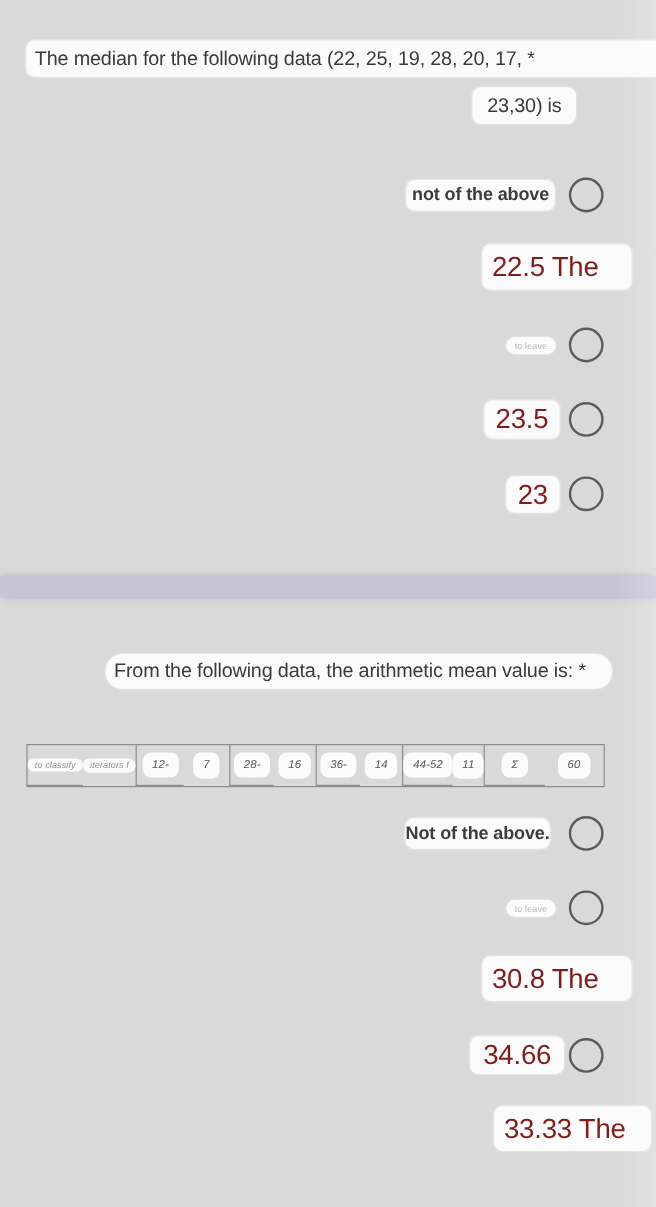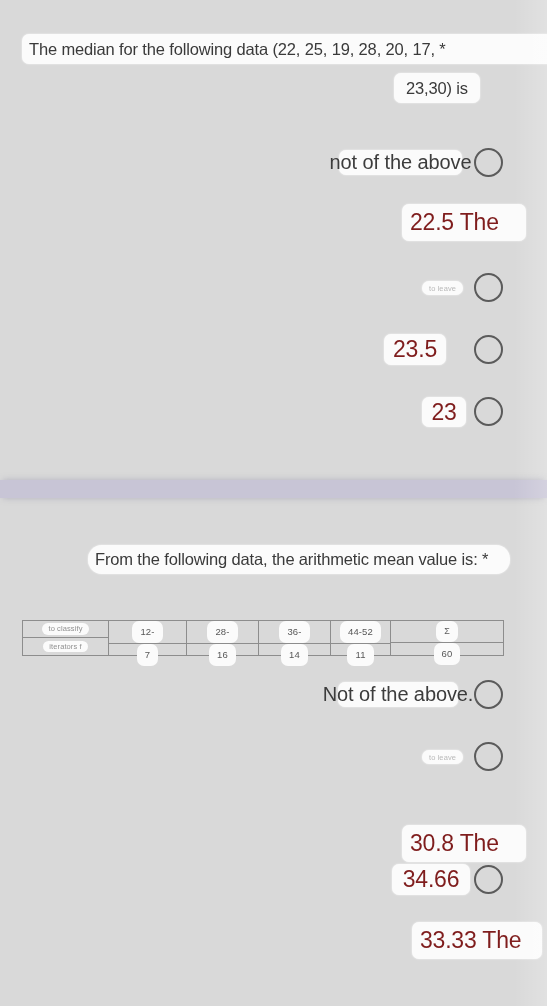--- a/index.html
+++ b/index.html
@@ -66,24 +66,25 @@
     padding: 0 7px;
     justify-content: flex-start;
   }
   .chip.opt-lg {
     font-size: 23px;
     color: #7f1d1d;
     padding: 0 8px;
     letter-spacing: -0.2px;
   }
   .chip.opt-md {
-    font-size: 20px;
+    font-size: 15px;
     color: #3c3c3c;
     padding: 0 8px;
     letter-spacing: -0.1px;
+    font-weight: bold;
   }
   .chip.opt-xs {
     font-size: 7.5px;
     color: #b9b9b9;
     padding: 0 6px;
     border-radius: 9px;
     letter-spacing: 0.1px;
   }
 
   
@@ -112,21 +113,22 @@
     height: 36px;
     border: 1.4px solid #8d8d8d;
     box-sizing: border-box;
     display: flex;
     background: transparent;
   }
   #data-table .tcol {
     border-right: 1.4px solid #8d8d8d;
     box-sizing: border-box;
     display: flex;
-    flex-direction: column;
+    flex-direction: row;
+    font-style: italic;
   }
   #data-table .tcol:last-child { border-right: none; }
   #data-table .tcell {
     flex: 1 1 50%;
     display: flex;
     align-items: center;
     justify-content: center;
     box-sizing: border-box;
     position: relative;
   }
@@ -176,21 +178,21 @@
     <div class="chip q" style="left:394px; top:73px; width:86px; height:30px; justify-content:center;">23,30) is</div>
 
     <div class="chip opt-md" style="left:339px; top:150px; width:123px; height:25px;">not of the above</div>
     <div class="radio" style="left:474px; top:148px;"></div>
 
     <div class="chip opt-lg clipped" style="left:402px; top:204px; width:124px; height:37px;">22.5 The</div>
 
     <div class="chip opt-xs" style="left:422px; top:281px; width:41px; height:14px;">to leave</div>
     <div class="radio" style="left:474px; top:273px;"></div>
 
-    <div class="chip opt-lg" style="left:384px; top:334px; width:62px; height:31px;">23.5</div>
+    <div class="chip opt-lg" style="left:404px; top:334px; width:62px; height:31px;">23.5</div>
     <div class="radio" style="left:474px; top:335px;"></div>
 
     <div class="chip opt-lg" style="left:422px; top:397px; width:44px; height:30px;">23</div>
     <div class="radio" style="left:474px; top:397px;"></div>
   </div>
 
   <div class="section-band" style="top:480px; height:18px;"></div>
 
   <div>
 
@@ -253,21 +255,21 @@
         </div>
       </div>
     </div>
 
     <div class="chip opt-md" style="left:338px; top:682px; width:120px; height:25px;">Not of the above.</div>
     <div class="radio" style="left:474px; top:680px;"></div>
 
     <div class="chip opt-xs" style="left:422px; top:750px; width:41px; height:14px;">to leave</div>
     <div class="radio" style="left:474px; top:742px;"></div>
 
-    <div class="chip opt-lg clipped" style="left:402px; top:797px; width:124px; height:37px;margin-top:28px;">30.8 The</div>
+    <div class="chip opt-lg clipped" style="left:402px; top:797px; width:124px; height:37px;">30.8 The</div>
 
     <div class="chip opt-lg" style="left:392px; top:864px; width:78px; height:31px;">34.66</div>
     <div class="radio" style="left:474px; top:865px;"></div>
 
     <div class="chip opt-lg clipped" style="left:412px; top:922px; width:130px; height:37px;">33.33 The</div>
   </div>
 
   <div class="right-gutter"></div>
 </div>
 

